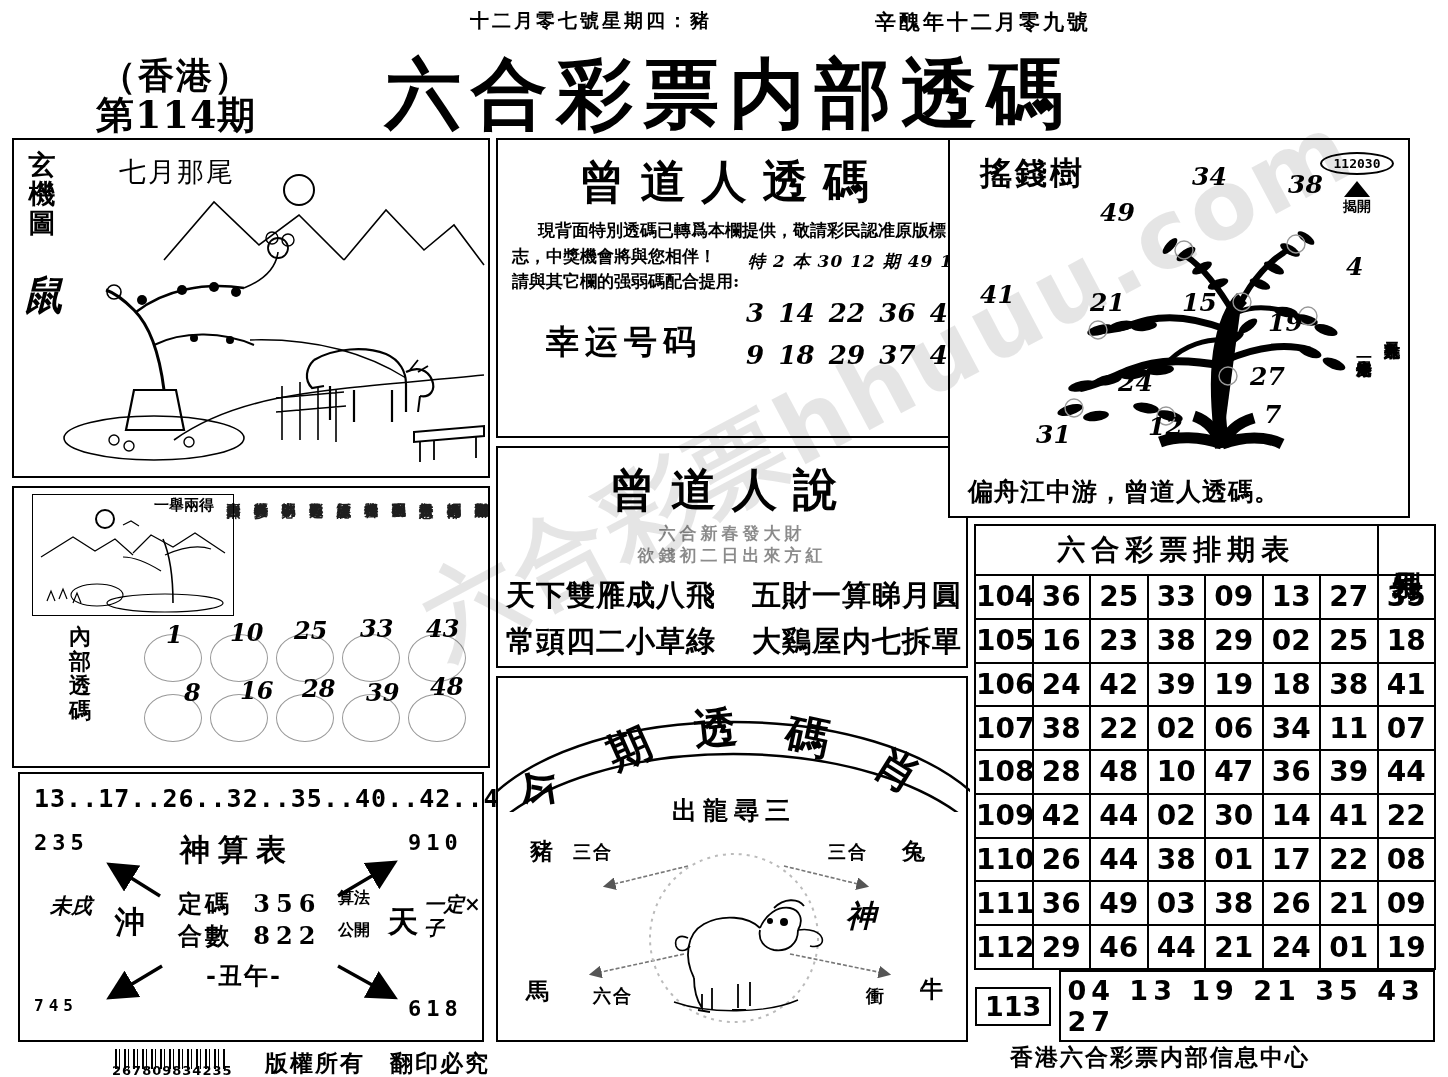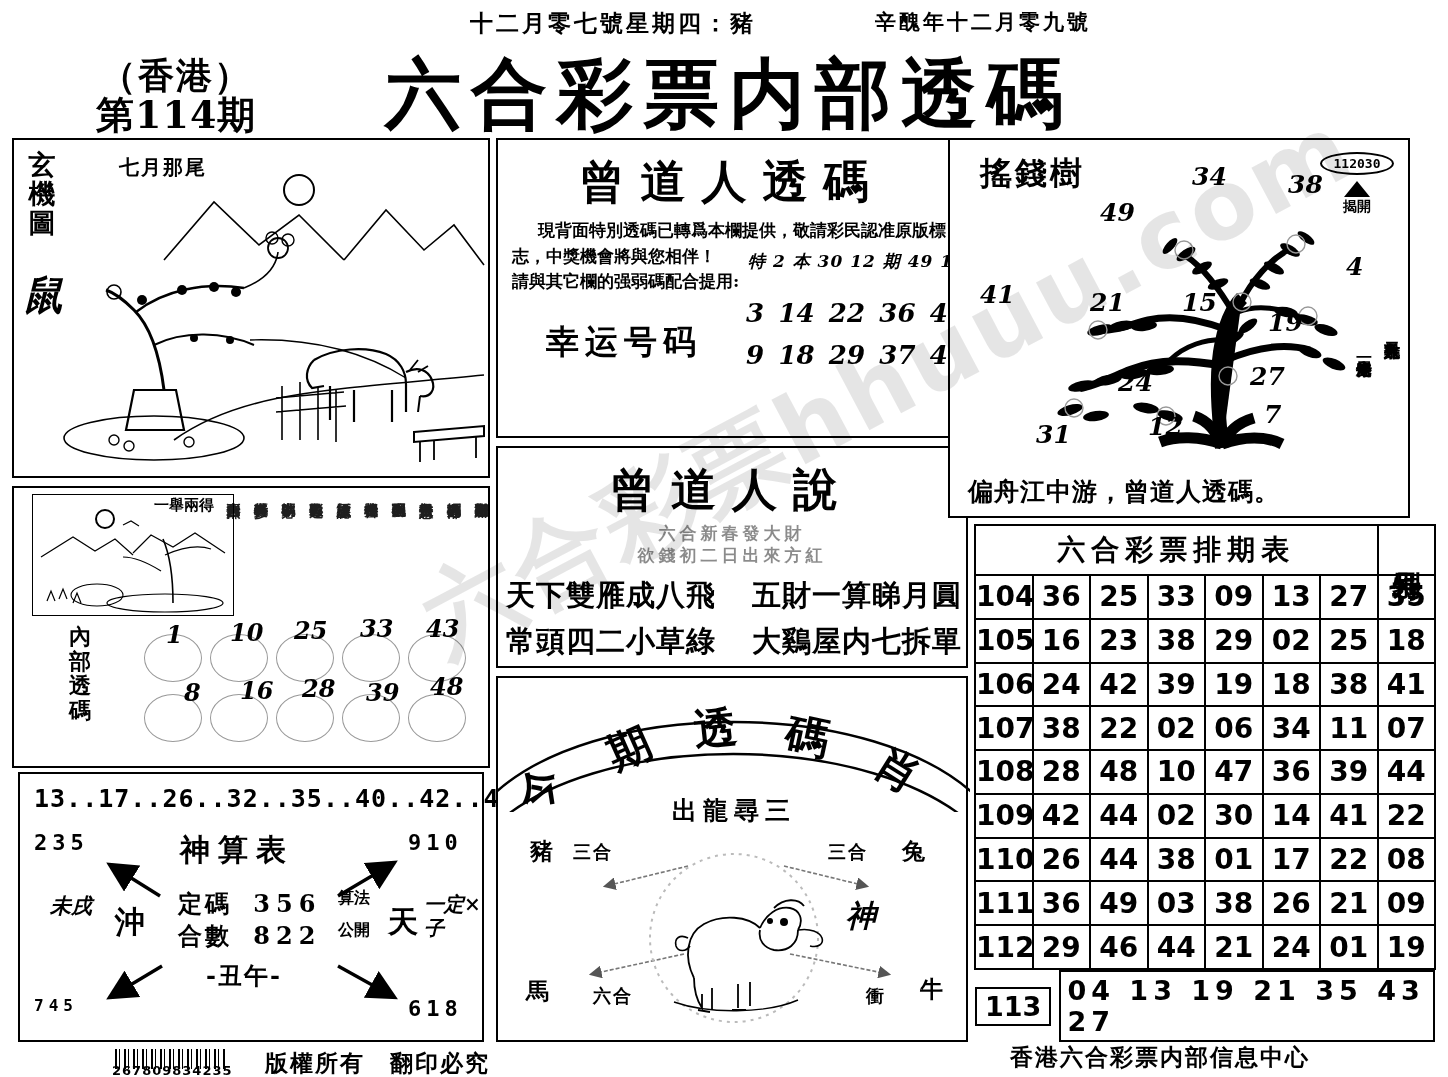--- a/index.html
+++ b/index.html
@@ -22,21 +22,21 @@
     white-space:nowrap;
     letter-spacing:4px;
     pointer-events:none;
     z-index:40;
     font-family:"DejaVu Sans","Liberation Sans",sans-serif;
   }
 
   
   .hdr-date-left{
     position:absolute;left:470px;top:8px;
-    font-size:23px;font-weight:bold;letter-spacing:3px;
+    font-size:19px;font-weight:bold;letter-spacing:3px;
     font-family:"DejaVu Serif","Liberation Serif",serif;
     text-align:center;
   }
   .hdr-date-right{
     position:absolute;left:875px;top:8px;
     font-size:21px;font-weight:bold;letter-spacing:3px;
     font-family:"DejaVu Serif","Liberation Serif",serif;
   }
   .hk-label{
     position:absolute;left:100px;top:52px;
@@ -67,21 +67,21 @@
     font-family:"DejaVu Serif","Liberation Serif",serif;
   }
   .rat-glyph{
     position:absolute;left:6px;top:128px;width:46px;
     font-size:40px;font-weight:bold;font-style:italic;
     text-align:center;
     font-family:"DejaVu Serif","Liberation Serif",serif;
   }
   .xuanji-caption{
     position:absolute;left:105px;top:14px;
-    font-size:20px;font-weight:bold;letter-spacing:2px;
+    font-size:27px;font-weight:normal;letter-spacing:2px;
     font-family:"DejaVu Serif","Liberation Serif",serif;
   }
 
   #panel-mid-left{left:12px;top:486px;width:478px;height:282px;}
   #panel-shensuan{left:18px;top:772px;width:466px;height:270px;}
 
   .small-pic{position:absolute;left:18px;top:6px;width:200px;height:120px;border:1px solid #000;}
   .pic-caption{
     position:absolute;left:140px;top:8px;font-size:15px;font-weight:bold;
     font-family:"DejaVu Serif","Liberation Serif",serif;white-space:nowrap;

